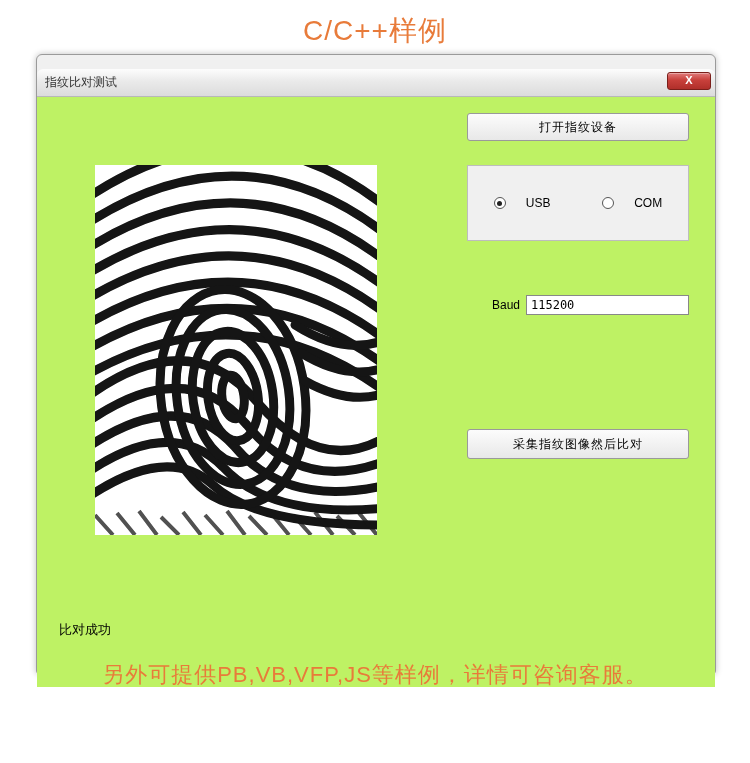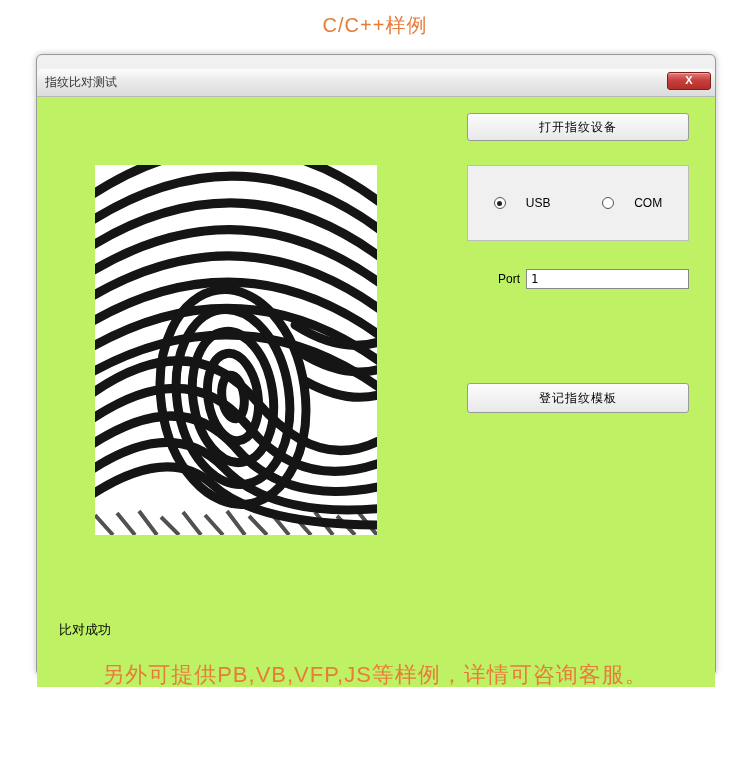--- a/index.html
+++ b/index.html
@@ -7,21 +7,21 @@
     margin: 0;
     width: 750px;
     height: 763px;
     background: #ffffff;
     font-family: "Microsoft YaHei", Arial, sans-serif;
     position: relative;
   }
   .page-title {
     text-align: center;
     color: #e87b3a;
-    font-size: 20px;
+    font-size: 28px;
     padding: 12px 0 8px;
     letter-spacing: 1px;
   }
   .window {
     position: absolute;
     left: 36px;
     top: 54px;
     width: 680px;
     height: 620px;
     background: #f0f0f0;
@@ -179,27 +179,27 @@
       <div class="radio-wrap">
         <span class="radio checked"></span>
         <span>USB</span>
       </div>
       <div class="radio-wrap">
         <span class="radio"></span>
         <span>COM</span>
       </div>
     </div>
 
-    <div class="field-row port">
-      <span class="field-label">Port</span>
-      <input class="field-input" value="1" style="">
-    </div>
-
-    <div class="btn btn-reg">
-      <span>登记指纹模板</span>
+    <div class="field-row baud">
+      <span class="field-label">Baud</span>
+      <input class="field-input" value="115200" style="">
+    </div>
+
+    <div class="btn btn-cap">
+      <span>采集指纹图像然后比对</span>
     </div>
 
     <div class="fp-image">
       <svg viewBox="0 0 282 370" preserveAspectRatio="none">
         <rect x="0" y="0" width="282" height="370" fill="#ffffff"></rect>
         <defs>
           <clipPath id="fpclip">
               <rect x="0" y="0" width="282" height="370"></rect>
             </clipPath>
         </defs>

